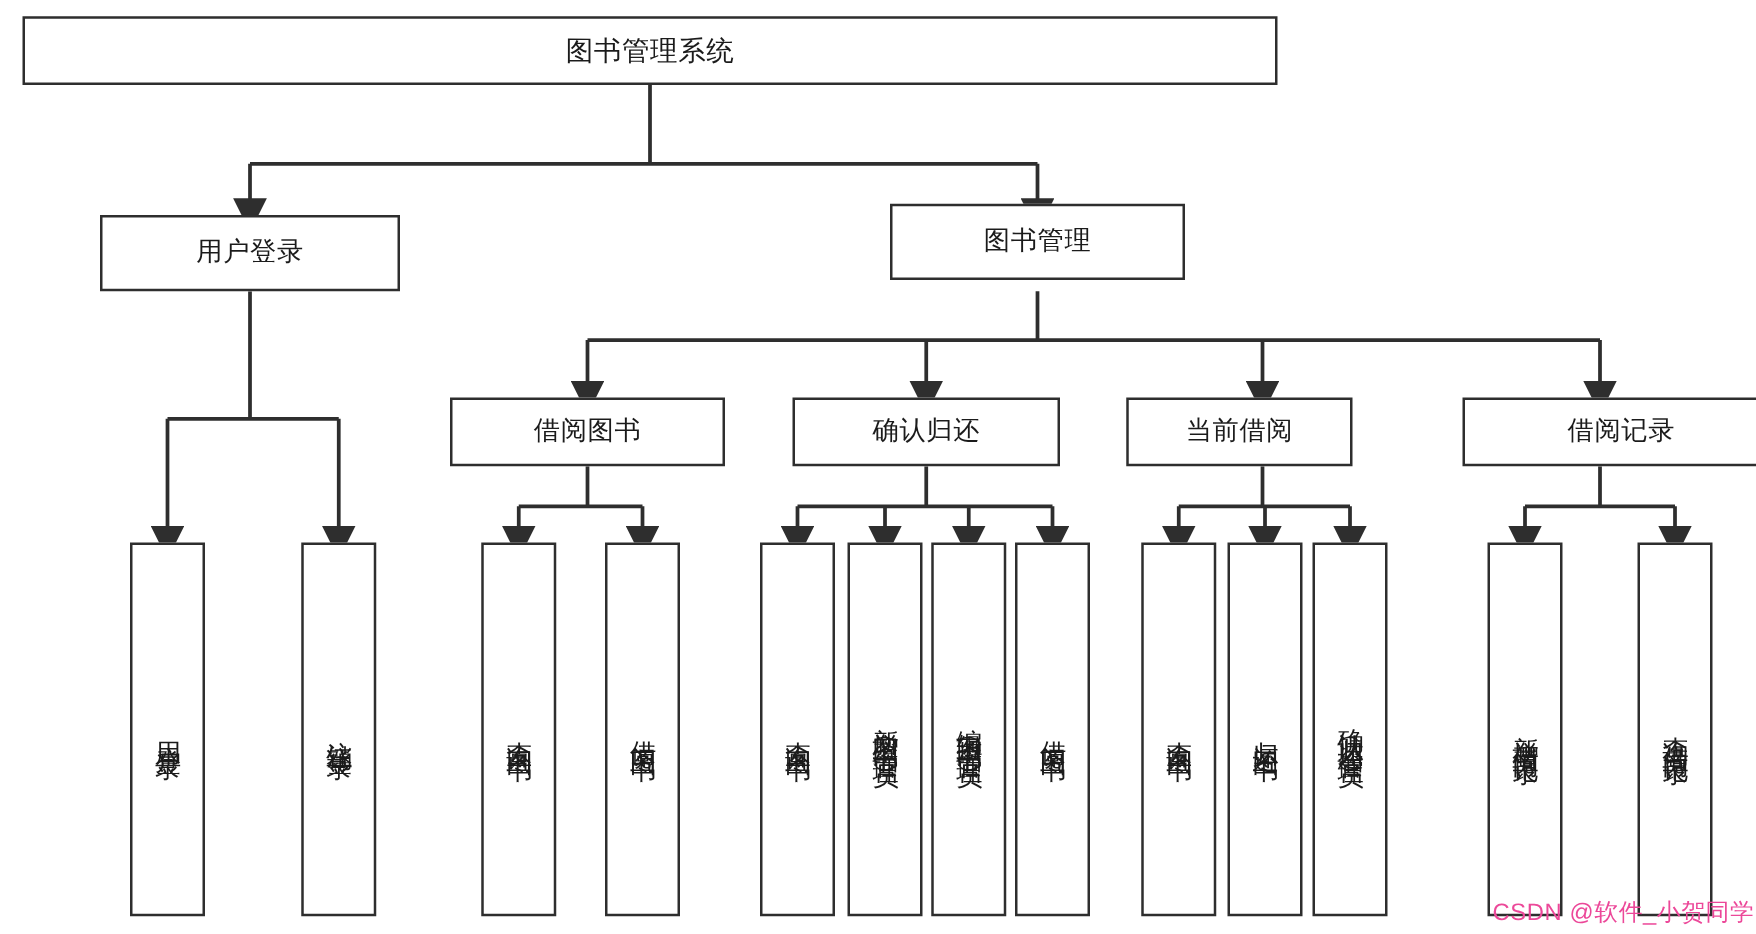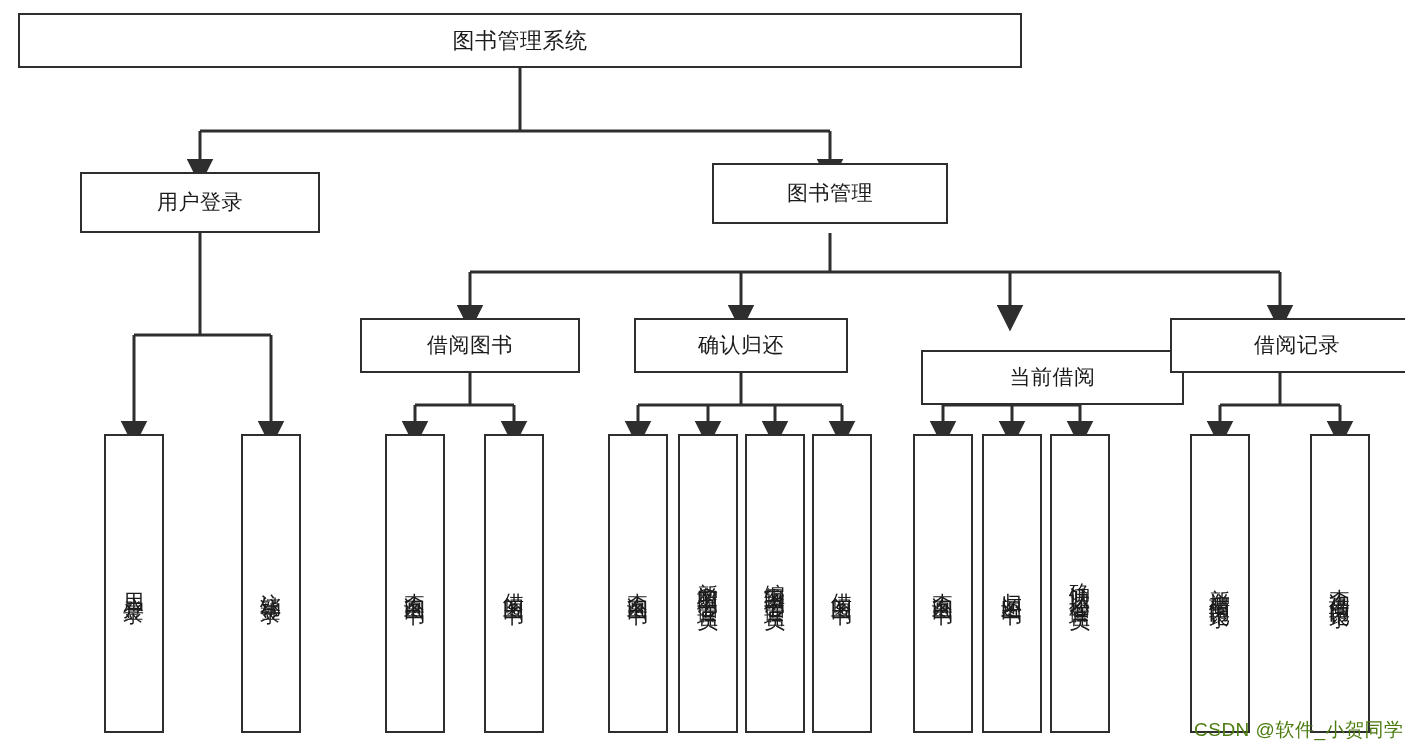--- a/index.html
+++ b/index.html
@@ -54,21 +54,21 @@
   .node.vert .node-label {
     writing-mode: vertical-rl;
     text-orientation: upright;
     font-size: 21px;
     letter-spacing: 4px;
     line-height: 1;
     max-height: 100%;
   }
   .watermark {
     position: absolute;
-    color: #4d7c0f;
+    color: #ec4899;
     font-size: 19px;
     white-space: nowrap;
     z-index: 3;
     letter-spacing: 0.5px;
   }
 </style>
 </head>
 <body>
 
 <div id="canvas">
@@ -125,21 +125,21 @@
       </div>
       <div class="node horiz" style="left: 712px; top: 163px; width: 236px; height: 61px;">
         <span class="node-label">图书管理</span>
       </div>
       <div class="node horiz" style="left: 360px; top: 318px; width: 220px; height: 55px;">
         <span class="node-label">借阅图书</span>
       </div>
       <div class="node horiz" style="left: 634px; top: 318px; width: 214px; height: 55px;">
         <span class="node-label">确认归还</span>
       </div>
-      <div class="node horiz" style="left: 921px; top: 318px; width: 263px; height: 55px; margin-top: 32px;">
+      <div class="node horiz" style="left: 901px; top: 318px; width: 181px; height: 55px;">
         <span class="node-label">当前借阅</span>
       </div>
       <div class="node horiz" style="left: 1170px; top: 318px; width: 254px; height: 55px;">
         <span class="node-label">借阅记录</span>
       </div>
       <div class="node vert" style="left: 104px; top: 434px; width: 60px; height: 299px;">
         <span class="node-label">用户登录</span>
       </div>
       <div class="node vert" style="left: 241px; top: 434px; width: 60px; height: 299px;">
         <span class="node-label">注销登录</span>

